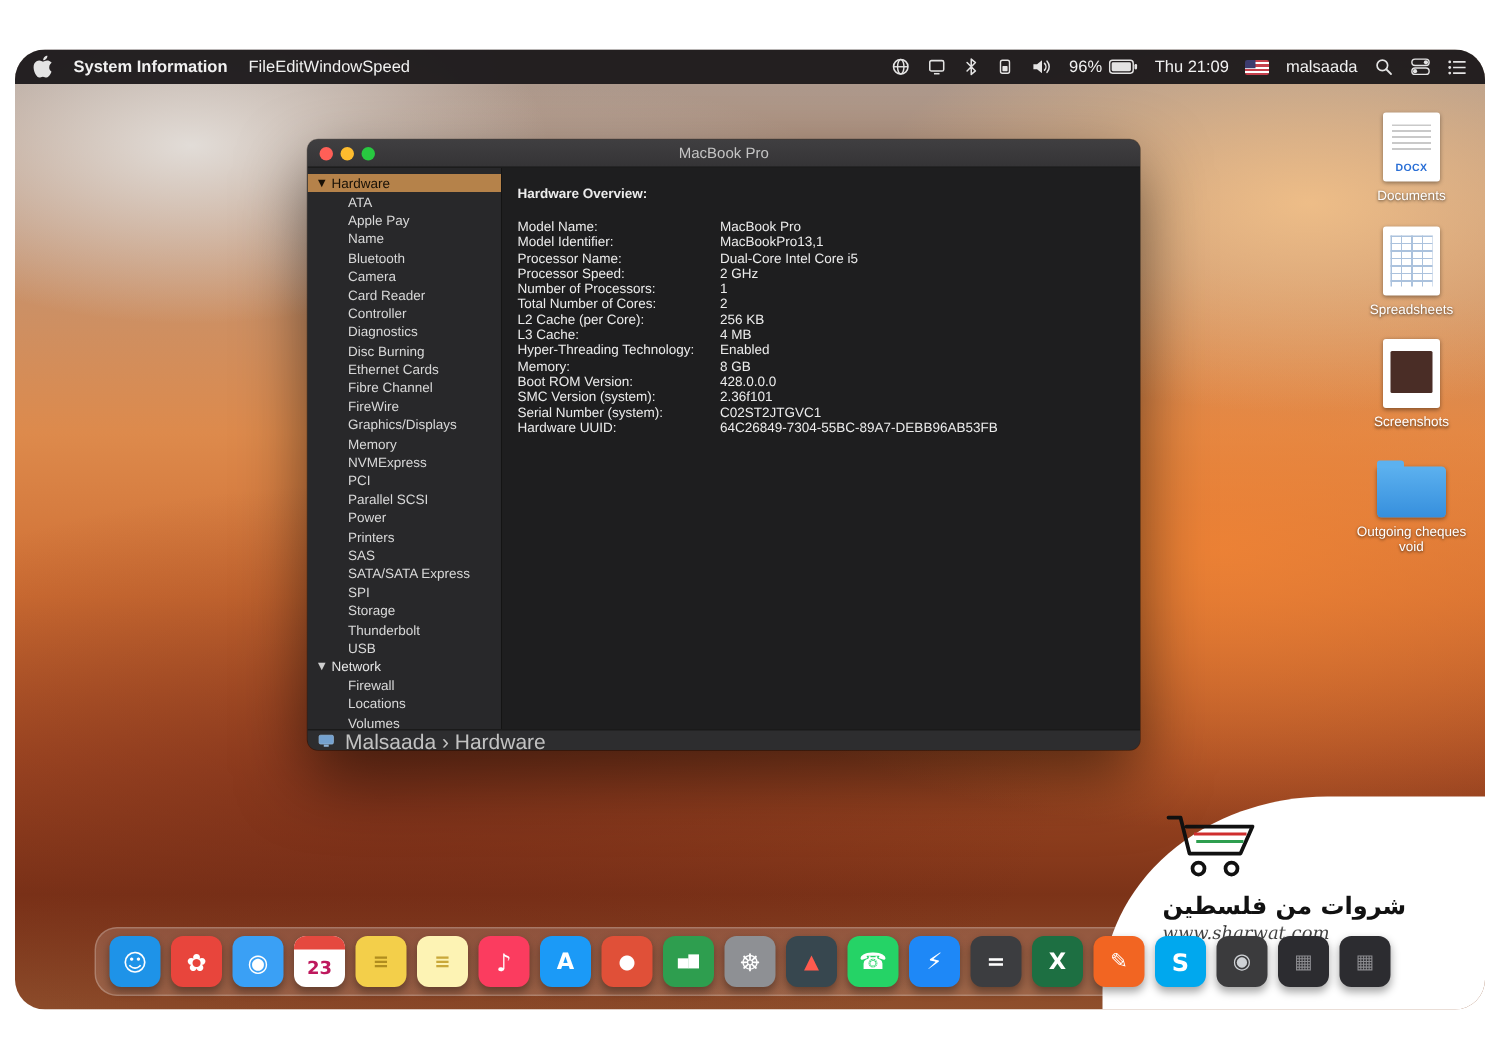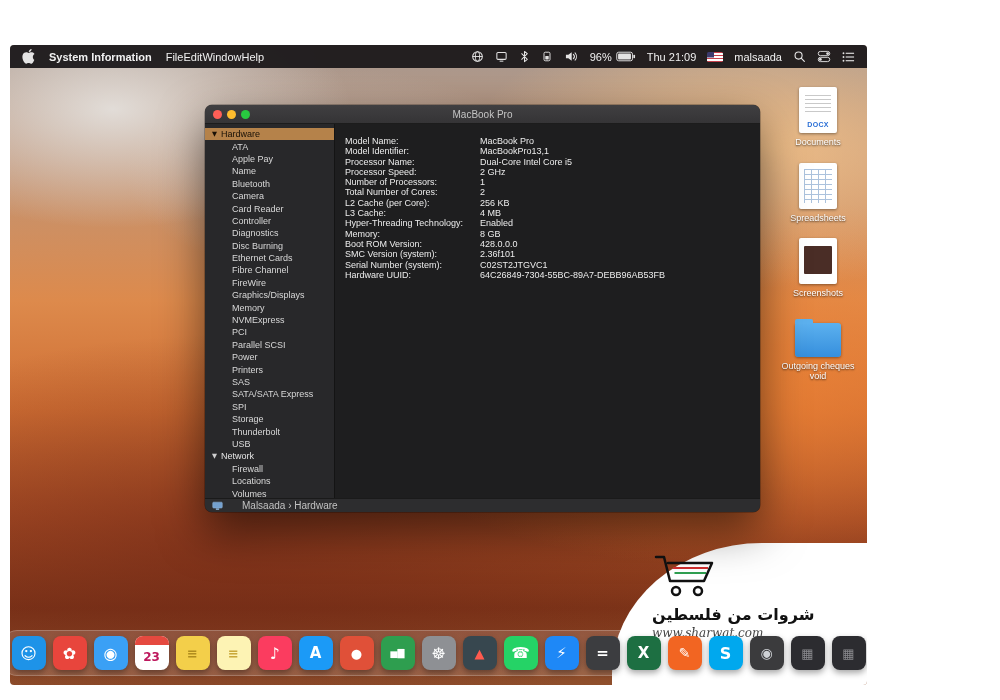--- a/index.html
+++ b/index.html
@@ -1,30 +1,29 @@
 <!DOCTYPE html>
 <html><head>
 <meta charset="utf-8">
 <style>
   * { box-sizing: border-box; margin: 0; padding: 0; }
   body { font-family: "Liberation Sans", sans-serif; background: #fff; }
   .page { position: relative; width: 1000px; height: 700px; background: #fff; overflow: hidden; }
 
   
   .desktop {
-    position: absolute; left: 10px; top: 33px; width: 857px; height: 640px;
-    border-radius: 4px; overflow: hidden;
+    position: absolute; left: 10px; top: 33px; width: 980px; height: 640px;
+    border-radius: 20px; overflow: hidden;
     background:
       radial-gradient(ellipse 340px 170px at 12% 10%, rgba(228,224,220,0.95), rgba(228,224,220,0) 70%),
       radial-gradient(ellipse 300px 150px at 38% 20%, rgba(200,190,185,0.7), rgba(200,190,185,0) 70%),
       radial-gradient(ellipse 420px 200px at 88% 16%, rgba(246,196,138,0.85), rgba(246,196,138,0) 70%),
       radial-gradient(ellipse 520px 260px at 82% 52%, rgba(242,132,52,0.8), rgba(242,132,52,0) 72%),
       radial-gradient(ellipse 600px 280px at 25% 78%, rgba(110,38,22,0.55), rgba(110,38,22,0) 75%),
       linear-gradient(180deg, #a89a92 0%, #c09476 18%, #dd8a4c 40%, #cf6e33 57%, #a54b24 74%, #7c3318 88%, #8f4f2c 100%);
-    margin-top: 12px;
   }
 
   
   .menubar {
     position: absolute; top: 0; left: 0; right: 0; height: 23px;
     background: rgba(27,24,26,0.95); color: #f1f1f1; font-size: 11px;
     display: flex; align-items: center; padding: 0 12px; gap: 14px; z-index: 10;
   }
   .menubar .appname { font-weight: bold; }
   .menus { display: flex; }
@@ -71,22 +70,22 @@
 
   .content {
     flex: 1; background: #1e1e1f; color: #ececec; font-size: 9px;
     padding: 12px 12px 0 10px; overflow: hidden;
   }
   .content .heading { font-weight: bold; margin-bottom: 12px; }
   .kv { display: grid; grid-template-columns: 135px 1fr; line-height: 10.3px; }
 
   .statusbar {
     height: 14px; flex: none; background: #2d2d2f; border-top: 1px solid #1a1a1a;
-    display: flex; align-items: center; gap: 19px; padding: 0 7px;
-    font-size: 10px; color: #c2c2c2;
+    display: flex; align-items: center; gap: 7px; padding: 0 7px;
+    font-size: 14px; color: #c2c2c2;
   }
 
   
   .desktop-icons {
     position: absolute; top: 42px; right: 4px; width: 90px; z-index: 2;
     display: flex; flex-direction: column; gap: 15px; align-items: center;
   }
   .dt-item { display: flex; flex-direction: column; align-items: center; width: 90px; }
   .dt-glyph {
     width: 38px; height: 46px; background: #fff; border-radius: 2px;
@@ -162,21 +161,21 @@
         <svg width="13" height="15" viewBox="0 0 13 15">
             <path fill="#fff" d="M10.8,7.9c0-2,1.6-2.9,1.7-3c-0.9-1.4-2.4-1.6-2.9-1.6C8.4,3.2,7.3,4,6.7,4S5.2,3.3,4.2,3.3C2.9,3.3,1.7,4,1,5.2c-1.3,2.3-0.3,5.7,0.9,7.6c0.6,0.9,1.4,1.9,2.3,1.9c0.9,0,1.3-0.6,2.4-0.6s1.4,0.6,2.4,0.6s1.7-0.9,2.3-1.8c0.7-1,1-2,1-2.1C12.3,10.7,10.8,10.1,10.8,7.9z"></path>
             <path fill="#fff" d="M8.9,2.1C9.4,1.5,9.7,0.7,9.6,0C8.9,0,8.1,0.4,7.6,1C7.1,1.5,6.7,2.4,6.8,3.1C7.6,3.2,8.4,2.7,8.9,2.1z"></path>
           </svg>
       </span>
       <span class="appname">System Information</span>
       <span class="menus">
         <span>File</span>
         <span>Edit</span>
         <span>Window</span>
-        <span>Help</span>
+        <span>Speed</span>
       </span>
       <span class="status">
         <span class="sicon">
             <svg width="13" height="13" viewBox="0 0 14 14">
               <circle cx="7" cy="7" r="5.2" fill="none" stroke="#fff" stroke-width="1.1"></circle>
               <ellipse cx="7" cy="7" rx="2.3" ry="5.2" fill="none" stroke="#fff" stroke-width="1"></ellipse>
               <line x1="1.8" y1="7" x2="12.2" y2="7" stroke="#fff" stroke-width="1"></line>
             </svg>
           </span>
         <span class="sicon">
@@ -305,20 +304,21 @@
             <div class="sb-row sb-item">USB</div>
             <div class="sb-row sb-header">
               <span class="tri">▼</span>
               <span>Network</span>
             </div>
             <div class="sb-row sb-item">Firewall</div>
             <div class="sb-row sb-item">Locations</div>
             <div class="sb-row sb-item">Volumes</div>
           </div>
         <div class="content">
+          <div class="heading">Hardware Overview:</div>
           <div class="kv">
               <div>Model Name:</div>
               <div>MacBook Pro</div>
               <div>Model Identifier:</div>
               <div>MacBookPro13,1</div>
               <div>Processor Name:</div>
               <div>Dual-Core Intel Core i5</div>
               <div>Processor Speed:</div>
               <div>2 GHz</div>
               <div>Number of Processors:</div>

